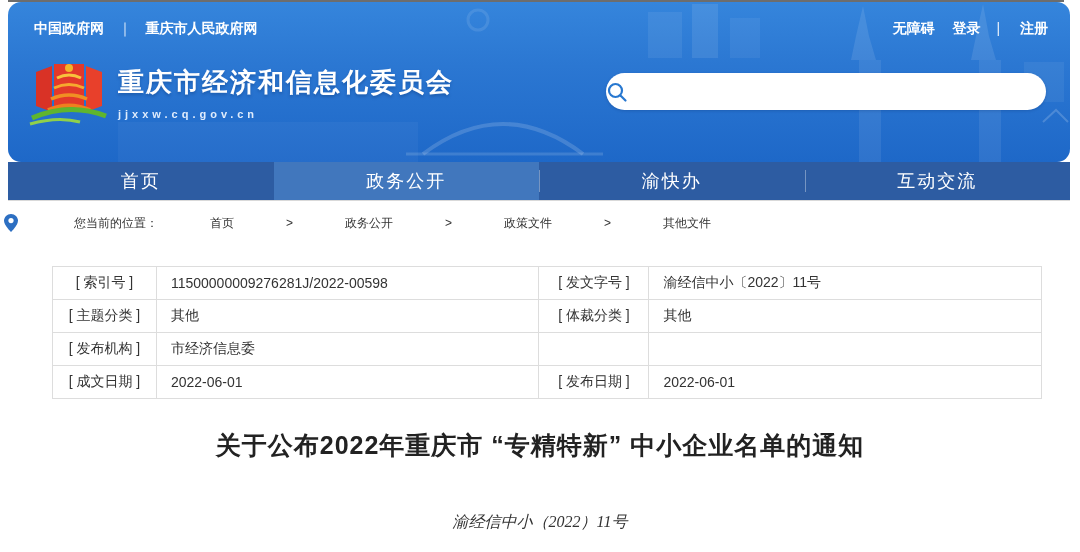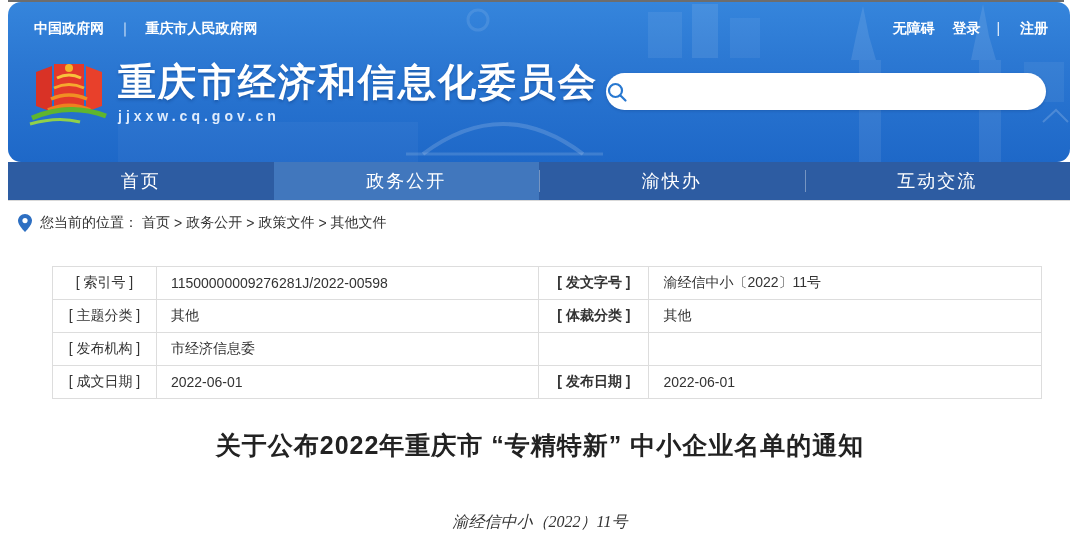--- a/index.html
+++ b/index.html
@@ -15,54 +15,54 @@
     display:flex; justify-content:space-between; padding:0 22px 0 26px;
     color:#fff; font-size:14px; font-weight:bold; }
   .topbar a { color:#fff; text-decoration:none; cursor:pointer; }
   .topbar .sep { margin:0 10px; font-weight:normal; opacity:.9; }
   .topbar-right a { margin-left:14px; }
   .topbar-right .sep { margin:0 2px 0 12px; }
 
   .brand { position:absolute; left:20px; top:52px; display:flex; align-items:flex-start; z-index:2; }
   .logo { display:block; width:82px; height:84px; margin-top:2px; }
   .brand-text { margin-left:8px; }
-  .site-name { color:#fff; font-size:38px; font-weight:bold; letter-spacing:2px;
+  .site-name { color:#fff; font-size:26px; font-weight:bold; letter-spacing:2px;
     text-shadow:0 2px 3px rgba(10,50,110,.35); line-height:40px; margin-top:8px; }
-  .site-url { color:#eaf3ff; font-size:14px; font-weight:bold; letter-spacing:4px; margin-top:6px; opacity:.95; }
+  .site-url { color:#eaf3ff; font-size:11px; font-weight:bold; letter-spacing:4px; margin-top:6px; opacity:.95; }
 
   .search { position:absolute; right:24px; top:71px; width:440px; height:37px; z-index:2;
     background:#fff; border-radius:19px; display:flex; align-items:center; box-shadow:0 1px 3px rgba(0,30,80,.2); }
   .search input { flex:1; border:none; outline:none; background:transparent; padding:0 10px 0 22px;
     font-size:15px; color:#333; font-family:"Liberation Sans", sans-serif; }
   .search input::placeholder { color:#a9a9a9; }
   .search-icon { width:22px; height:22px; margin-right:16px; cursor:pointer; flex:0 0 auto; }
 
   
   .nav { position:relative; margin:0 10px 0 8px; height:38px; background:#2d5ca2;
     display:flex; z-index:2; box-shadow:0 1px 0 #d9d9d9; }
   .nav-item { flex:1; display:flex; align-items:center; justify-content:center;
     color:#fff; font-size:18px; letter-spacing:2px; cursor:pointer; position:relative; }
   .nav-item + .nav-item::before { content:""; position:absolute; left:0; top:8px; bottom:8px;
     width:1px; background:rgba(255,255,255,.35); }
   .nav-item.active { background:#4177bd; }
   .nav-item.active::before { display:none; }
 
   
-  .breadcrumb { display:flex; align-items:center; padding:14px 0 0 18px; font-size:14px; color:#333; }
+  .breadcrumb { display:flex; align-items:center; padding:14px 0 0 4px; font-size:12px; color:#333;gap:48px; }
   .pin-icon { width:14px; height:18px; margin-right:8px; }
   .breadcrumb a { color:#333; text-decoration:none; cursor:pointer; }
   .breadcrumb .bsep { margin:0 4px; color:#333; }
   .breadcrumb .bprefix { margin-right:4px; }
 
   
   .meta-table { margin:34px 0 0 52px; width:990px; border-collapse:collapse; table-layout:fixed;
     font-size:14px; color:#333; }
   .meta-table td { border:1px solid #ddd; height:33px; padding:0 10px; overflow:hidden; white-space:nowrap; }
   .meta-table td.lbl { text-align:center; width:103px; }
-  .meta-table td.lbl2 { text-align:center; width:109px;font-weight:bold; }
+  .meta-table td.lbl2 { text-align:center; width:109px; }
   .meta-table td.val { width:379px; padding-left:14px; }
   .meta-table td.val2 { width:389px; padding-left:14px;margin-top:40px; }
 
   
   .doc-title { margin-top:30px; text-align:center; font-size:25px; font-weight:600;
     color:#222; letter-spacing:1px; }
   .doc-number { margin-top:50px; text-align:center; font-size:16px; color:#333;
     font-family:"Liberation Serif", serif;font-style:italic; }
 </style>
 </head>

